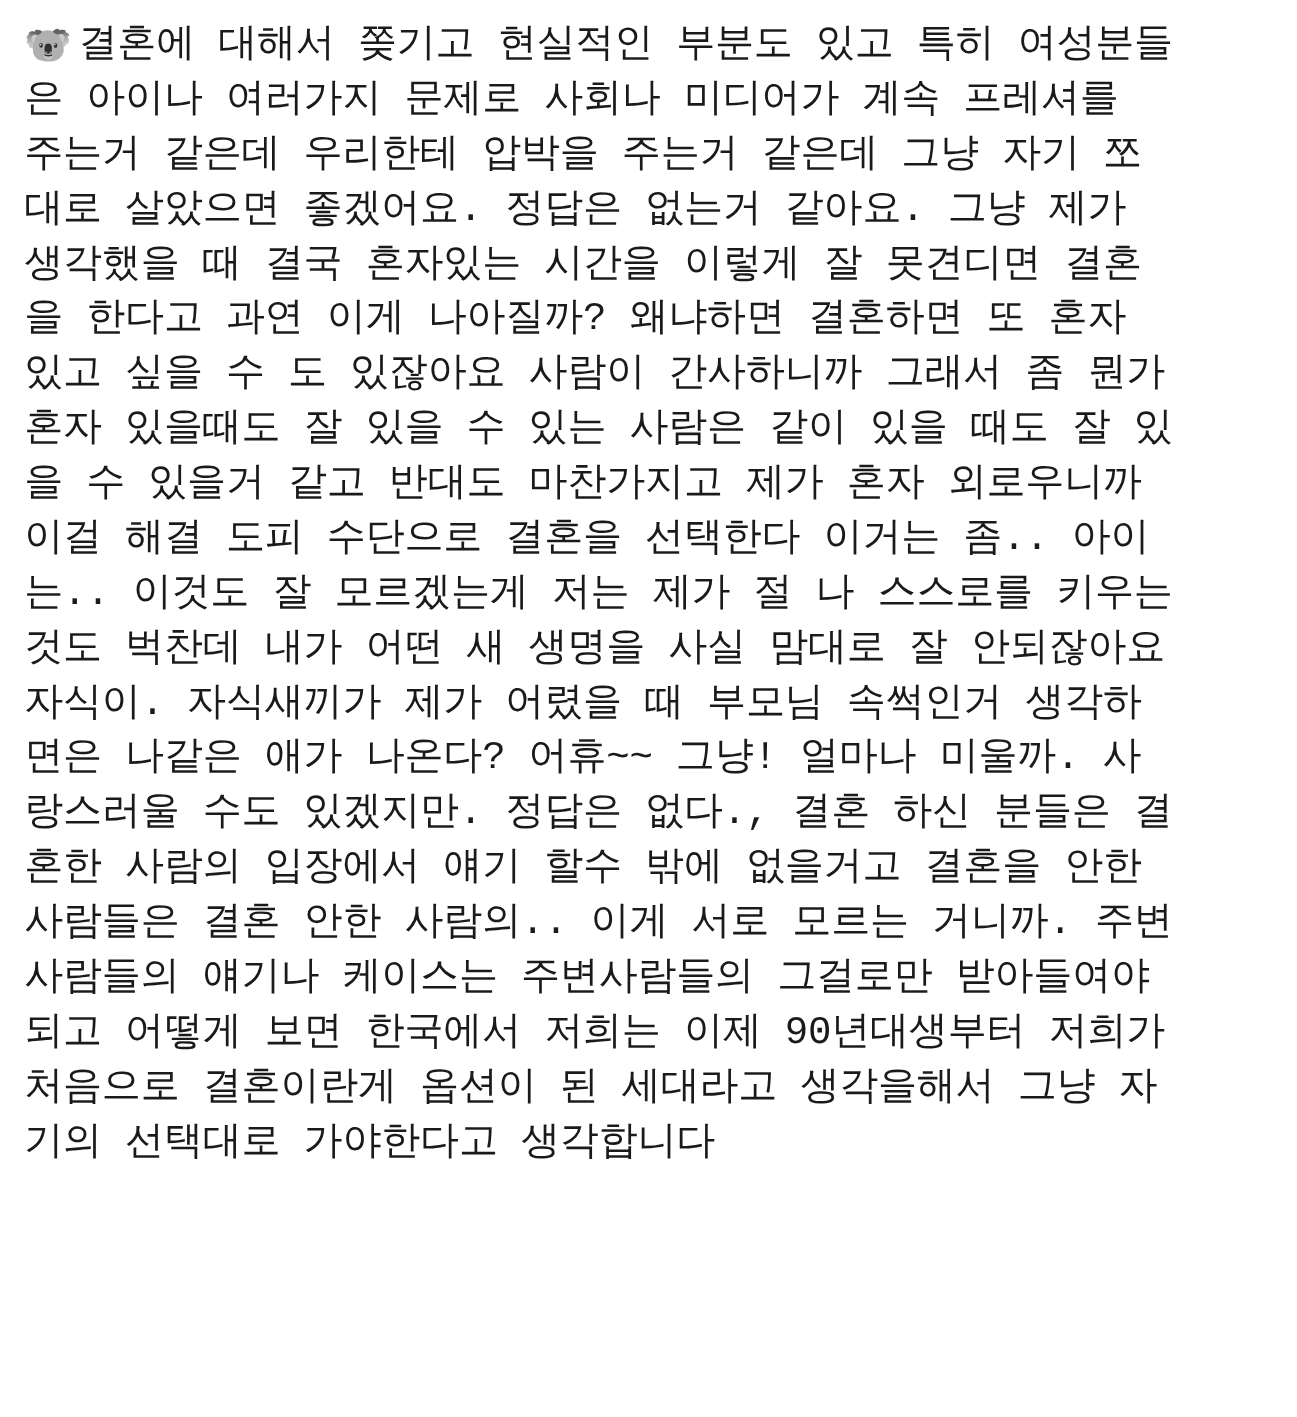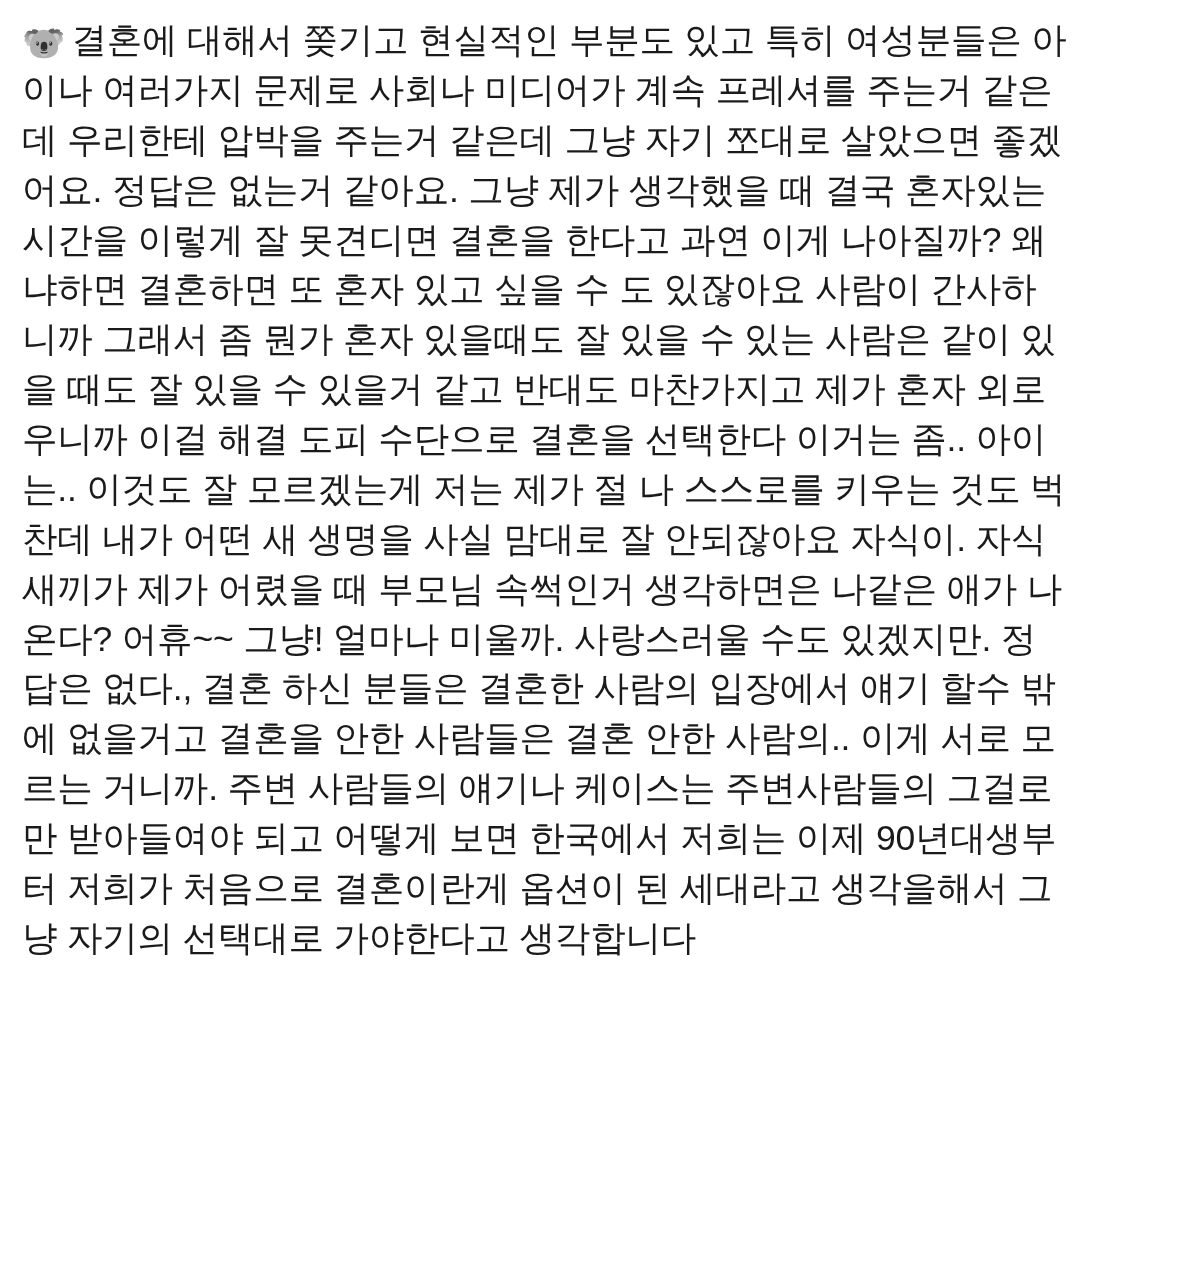--- a/index.html
+++ b/index.html
@@ -9,20 +9,21 @@
   }
   body {
     width: 1179px;
     min-height: 1288px;
     font-family: "Liberation Sans", "DejaVu Sans", sans-serif;
   }
   .post {
     box-sizing: border-box;
     width: 1093px;
     padding: 16px 22px 20px 22px;
+    font-family: Liberation Mono, monospace;
   }
   .post-body {
     font-size: 35.5px;
     line-height: 1.405;
     color: #1a1a1a;
     letter-spacing: -0.2px;
     word-break: break-word;
     text-align: left;
   }
   .emoji {

